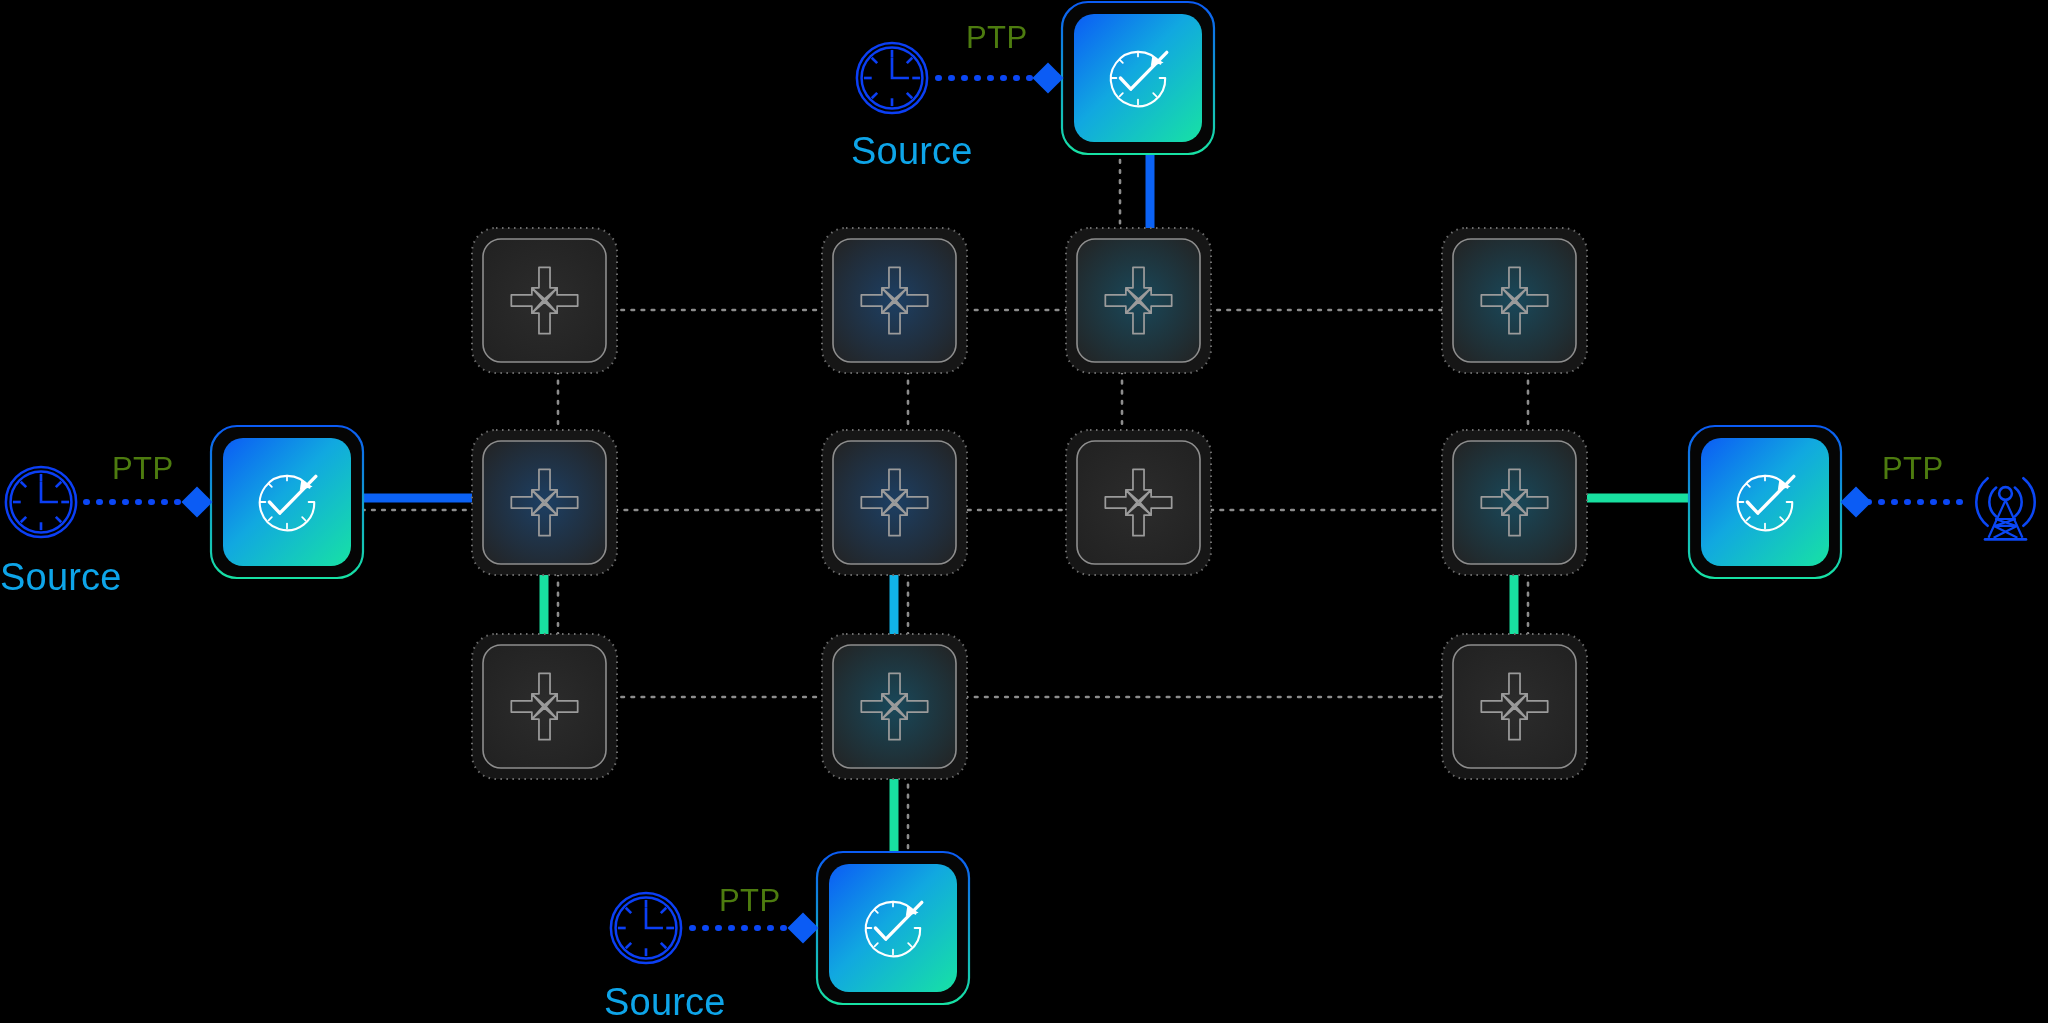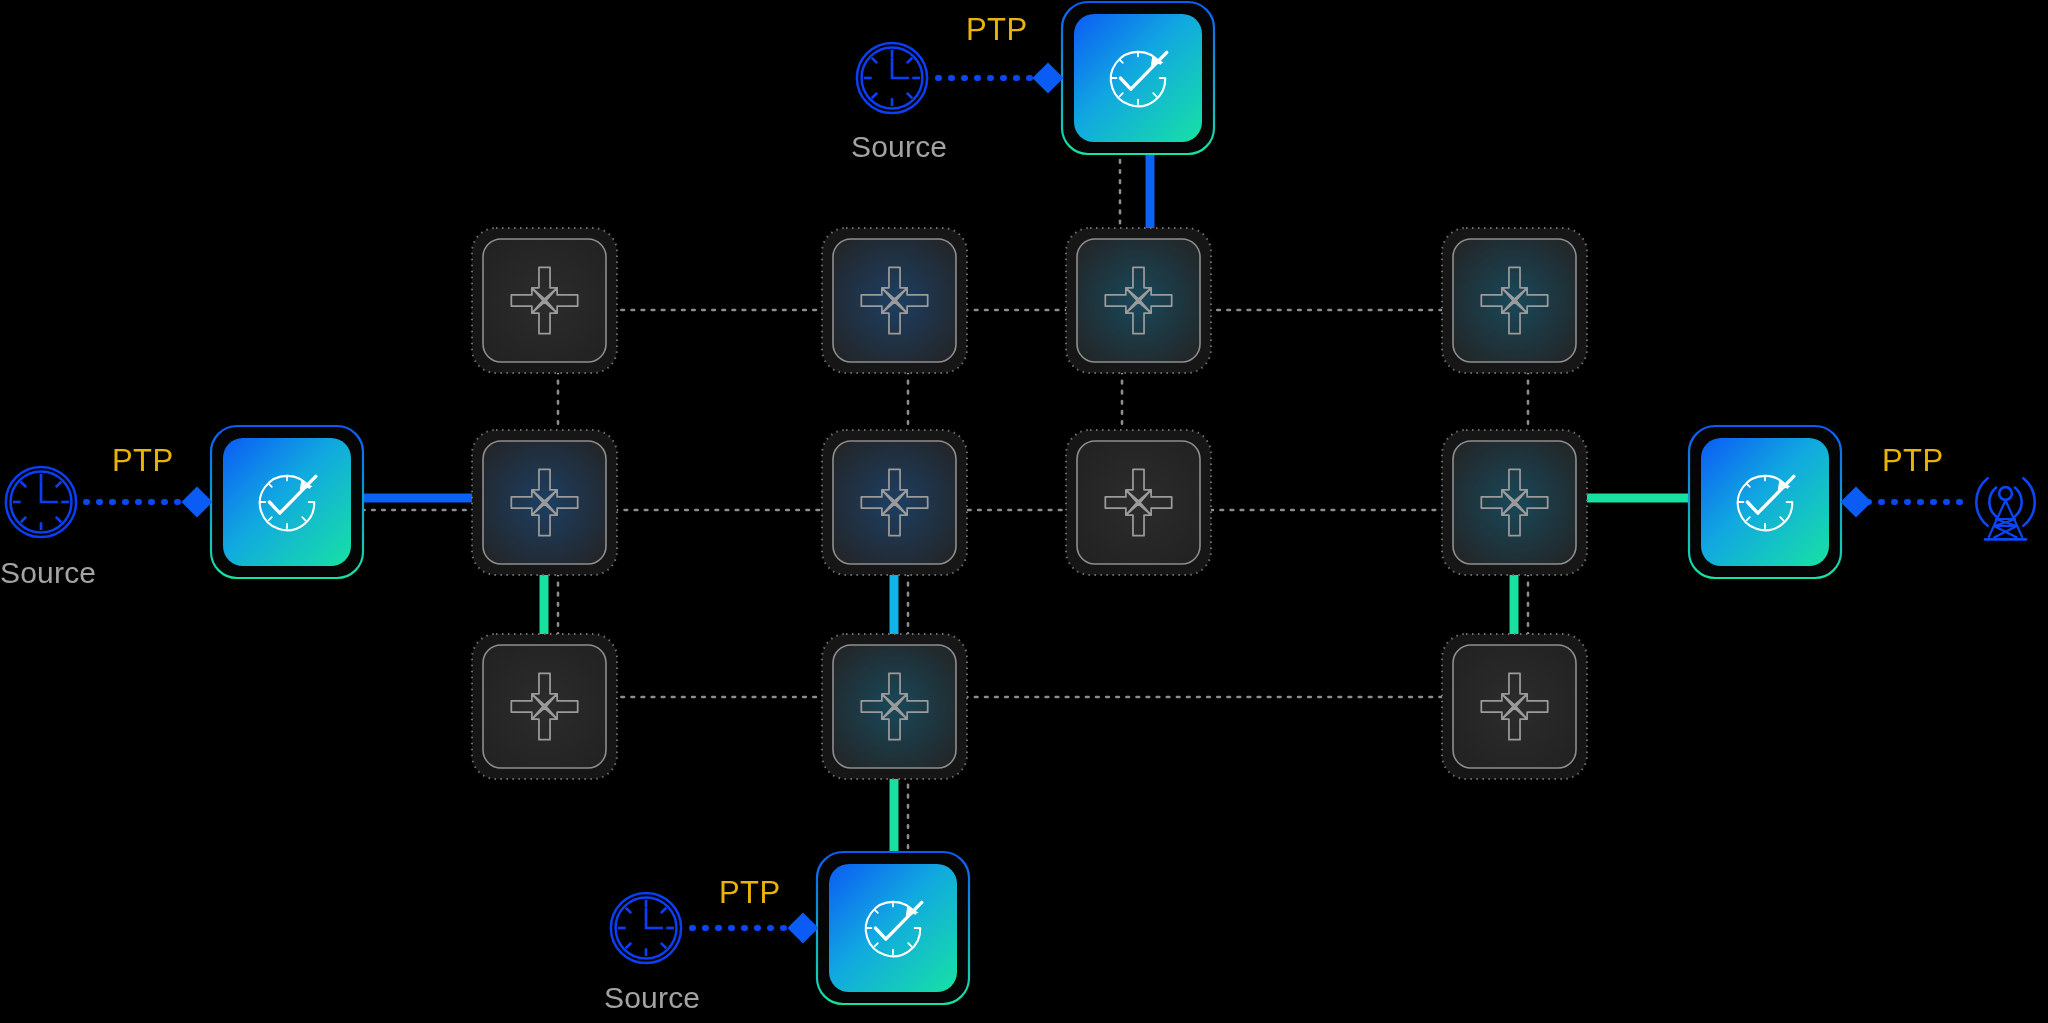--- a/index.html
+++ b/index.html
@@ -27,28 +27,29 @@
     top: 0;
     width: 2048px;
     height: 1023px;
   }
   .lbl {
     position: absolute;
     white-space: nowrap;
     pointer-events: none;
   }
   .lbl-source {
-    color: #a3a3a3;
-    font-size: 30px;
+    color: #0ea5e9;
+    font-size: 38px;
     letter-spacing: 0.2px;
   }
   .lbl-ptp {
-    color: #eab308;
+    color: #4d7c0f;
     font-size: 31px;
     letter-spacing: 0.4px;
+    margin-top: 8px;
   }
 </style>
 </head>
 <body>
 
 <div id="stage">
 
   <svg class="layer" viewBox="0 0 2048 1023">
     <defs>
 

